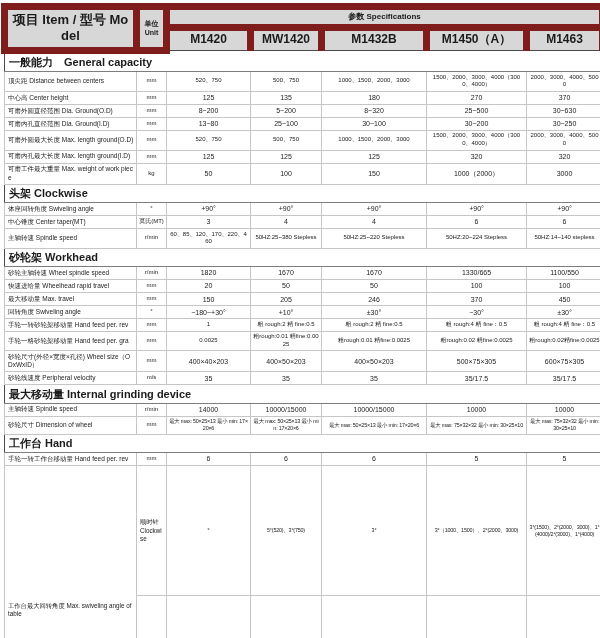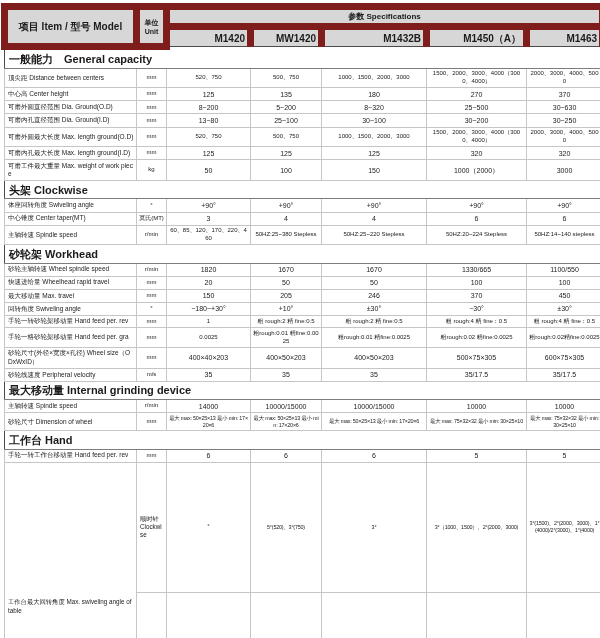--- a/index.html
+++ b/index.html
@@ -3,22 +3,22 @@
 <meta charset="utf-8">
 <style>
   html,body { margin:0; padding:0; background:#ffffff; }
   body { width:600px; font-family:"Liberation Sans", sans-serif; color:#1b1b1b; }
   .page { width:600px; padding:3px 1px 6px 1px; box-sizing:border-box; }
   table { width:598px; border-collapse:collapse; table-layout:fixed; border:1.5px solid #4a4a4a; }
   td, th { border:1px solid #c6c6c6; padding:1.5px 2px; font-size:7px; line-height:1.3;
            text-align:center; vertical-align:middle; overflow:hidden; word-break:break-all; }
   thead th { background:#d7d7d7; border:7px solid #7f1d1d; font-weight:bold; }
   th.spec-head { font-size:8px; }
-  th.model-head { font-size:10px;text-align:right; }
-  th.item-head { font-size:10px; }
+  th.model-head { font-size:12px; }
+  th.item-head { font-size:13px; }
   th.unit-head { font-size:7px; }
   td.label { text-align:left; padding-left:3px; font-size:6.5px; }
   td.unit  { font-size:6px; padding:1px 0; }
   tr.section-row td { text-align:left; font-weight:bold; font-size:11px; background:#ffffff;
                       border-top:1px solid #7d7d7d; border-bottom:1px solid #7d7d7d;
                       border-left:1px solid #4a4a4a; border-right:1px solid #4a4a4a; padding-left:4px; }
   td.group-label { text-align:left; font-size:6.3px; padding-left:3px; }
   td.sub-label { text-align:left; font-size:6.3px; padding-left:3px; }
   td.xs  { font-size:6px; }
   td.xxs { font-size:5.4px; letter-spacing:-0.2px; }

